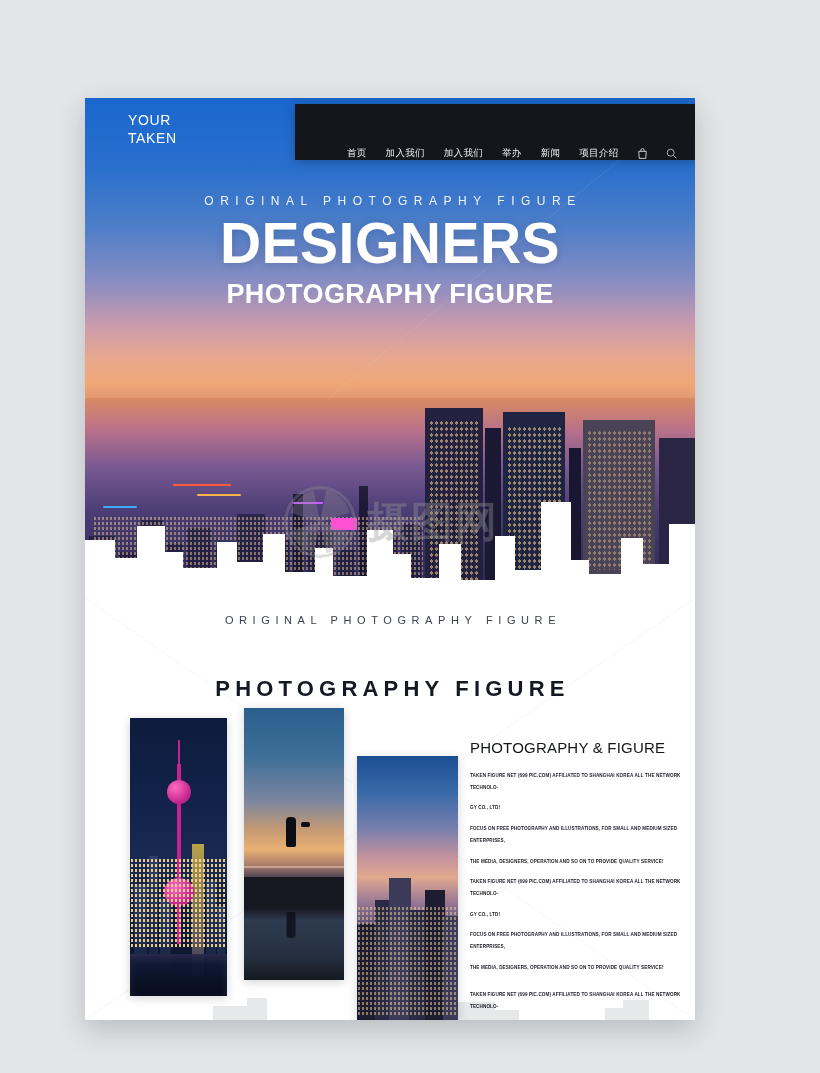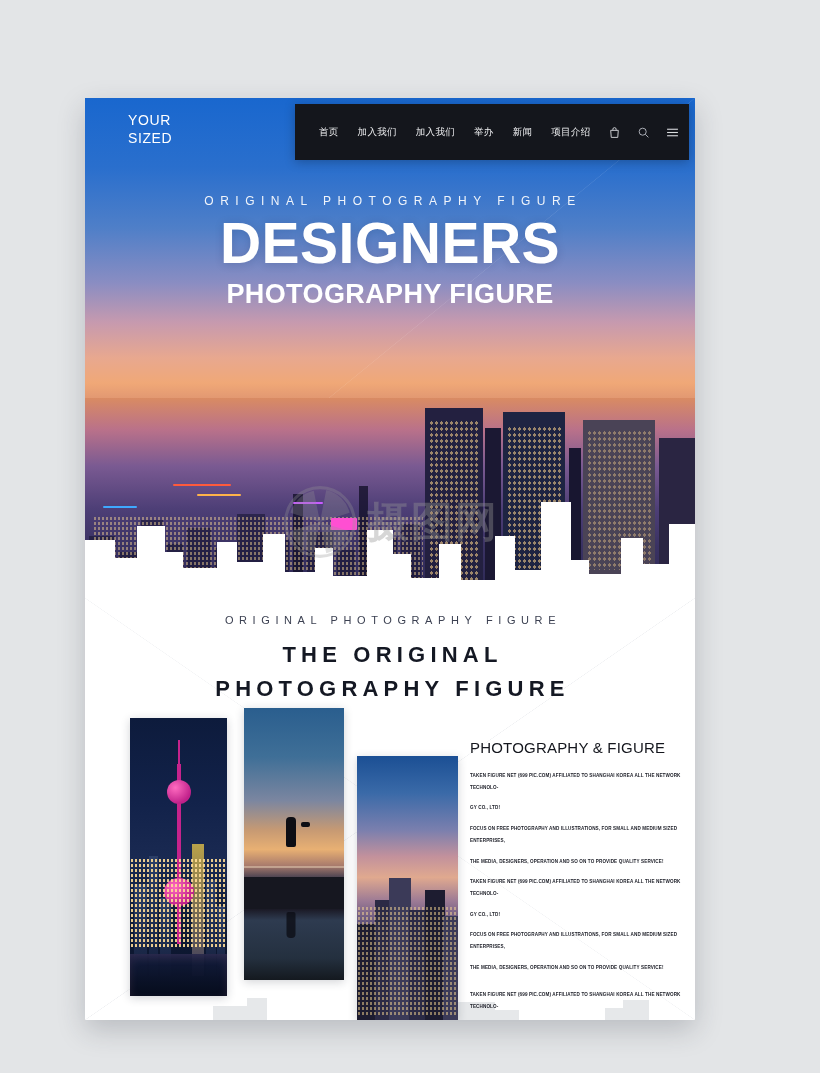--- a/index.html
+++ b/index.html
@@ -164,23 +164,24 @@
 
   
   .navbar {
     position: absolute;
     left: 210px;
     top: 6px;
     width: 394px;
     height: 56px;
     background: #14161c;
     display: flex;
-    align-items: center;
+    align-items: flex-end;
     z-index: 20;
     box-shadow: 0 2px 10px rgba(0,0,0,0.25);
+    padding-left: 28px;
   }
   .nav-items {
     display: flex;
     align-items: center;
     gap: 19px;
     margin-left: 24px;
   }
   .nav-item {
     color: #f0f1f3;
     font-size: 9.5px;
@@ -407,21 +408,21 @@
     </div>
 
     <div class="hero-text">
       <p class="hero-eyebrow">ORIGINAL PHOTOGRAPHY FIGURE</p>
       <h1 class="hero-title">DESIGNERS</h1>
       <p class="hero-sub">PHOTOGRAPHY FIGURE</p>
     </div>
 
     <div class="logo">
       <div>YOUR</div>
-      <div>SIZED</div>
+      <div>TAKEN</div>
     </div>
 
     <div class="navbar">
       <div class="nav-items">
         <span class="nav-item">首页</span>
         <span class="nav-item">加入我们</span>
         <span class="nav-item">加入我们</span>
         <span class="nav-item">举办</span>
         <span class="nav-item">新闻</span>
         <span class="nav-item">项目介绍</span>
@@ -442,21 +443,21 @@
         </svg>
       </div>
     </div>
   </div>
 
   <div class="body-diag"></div>
 
   <div class="section-head">
     <p class="sec-eyebrow">ORIGINAL PHOTOGRAPHY FIGURE</p>
     <h2 class="sec-title">
-      <span>THE ORIGINAL</span><br>
+      <br>
       <span>PHOTOGRAPHY FIGURE</span>
     </h2>
   </div>
 
   <div class="gallery">
 
     <div class="shot shot-1">
       <div class="ph1">
         <div class="tow" style="left:4px;  width:13px; height:92px;"></div>
         <div class="tow" style="left:19px; width:9px;  height:120px;"></div>

